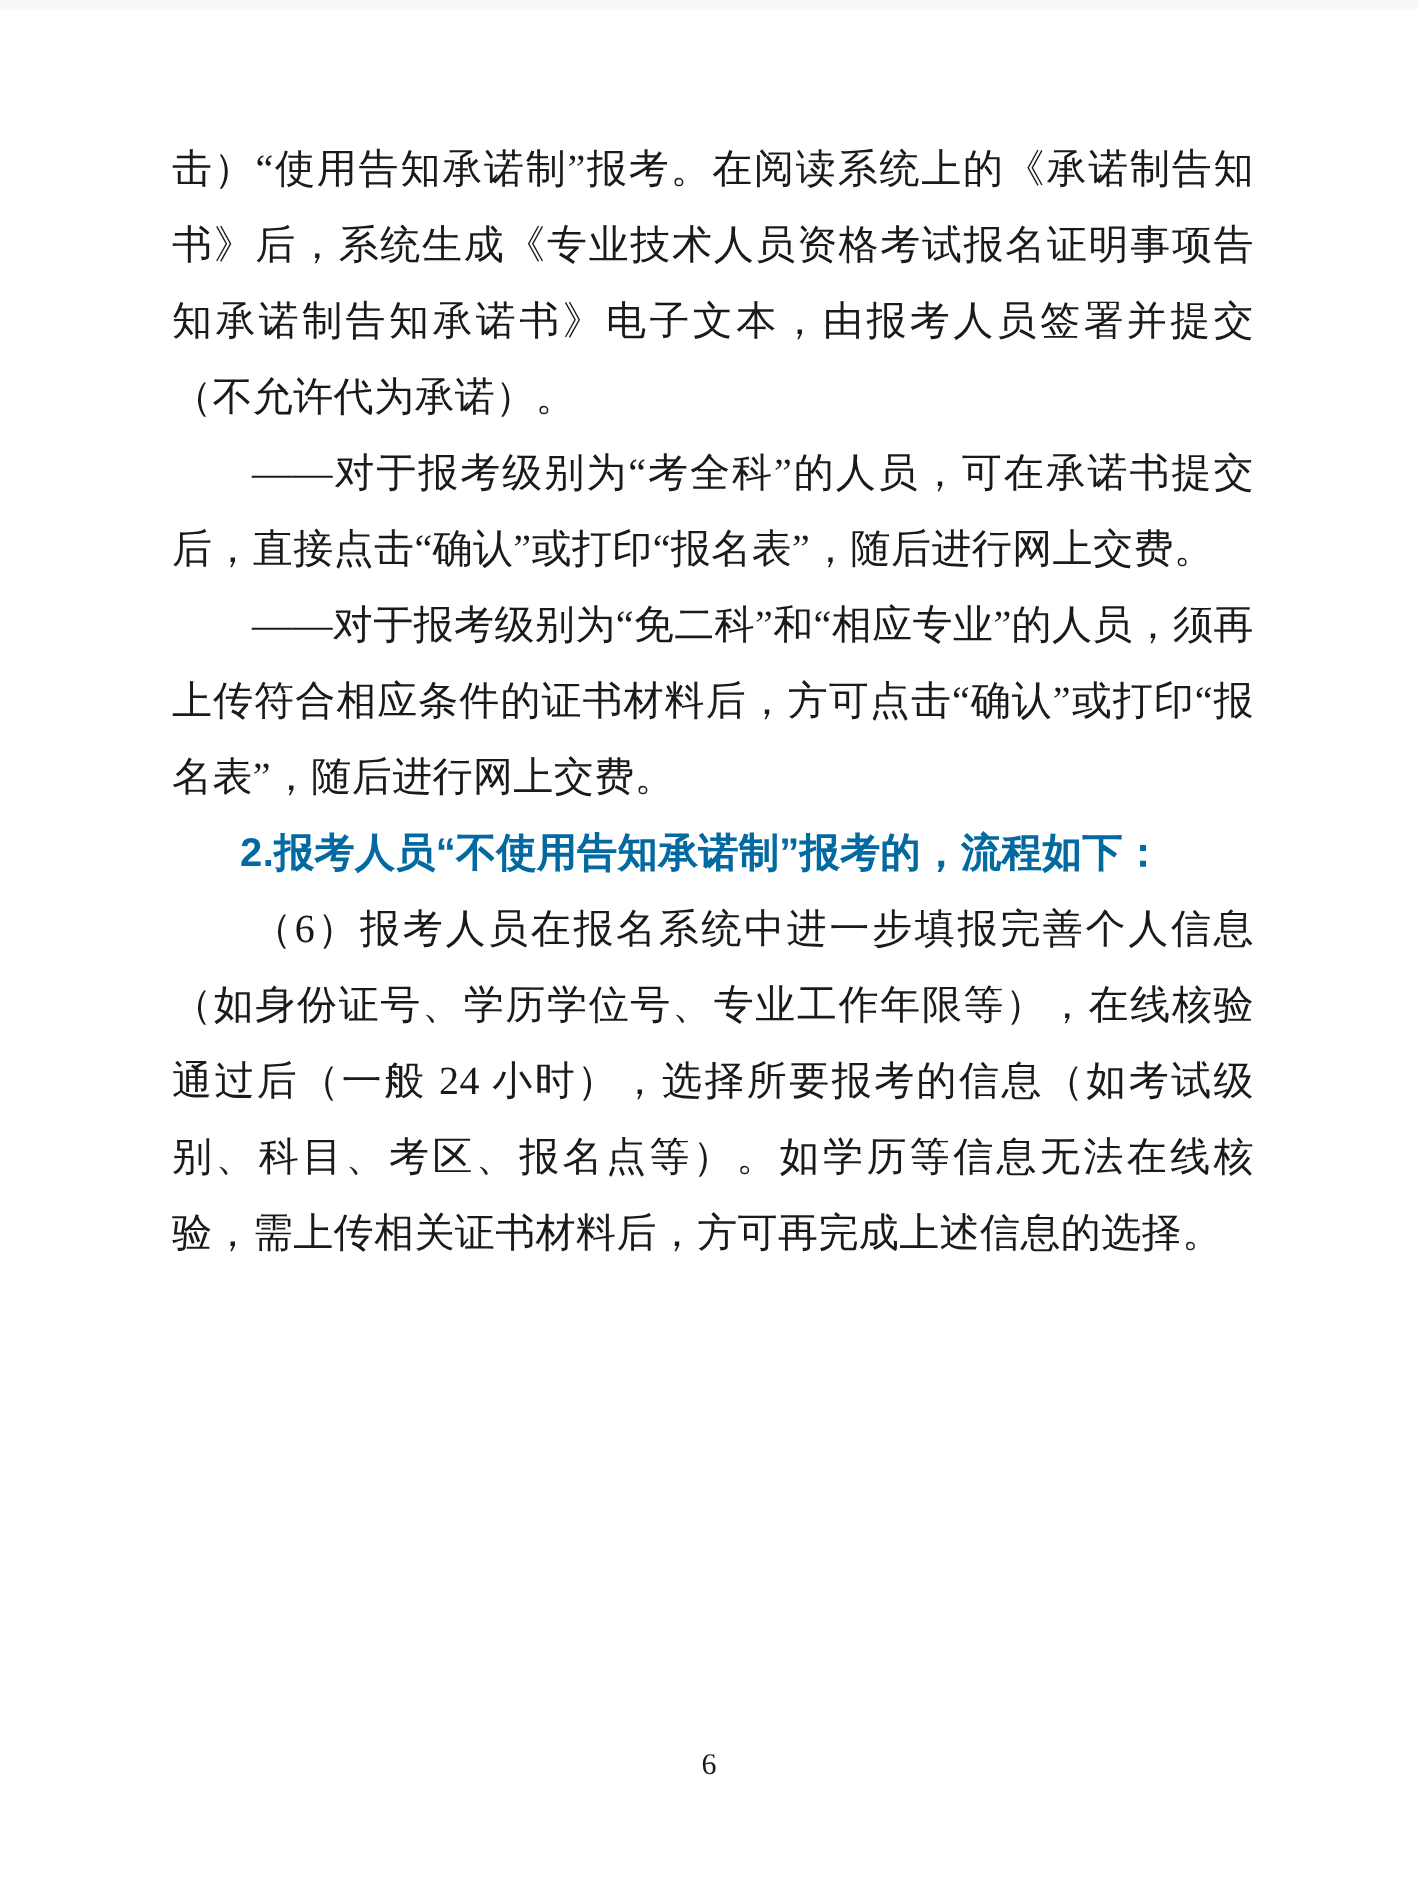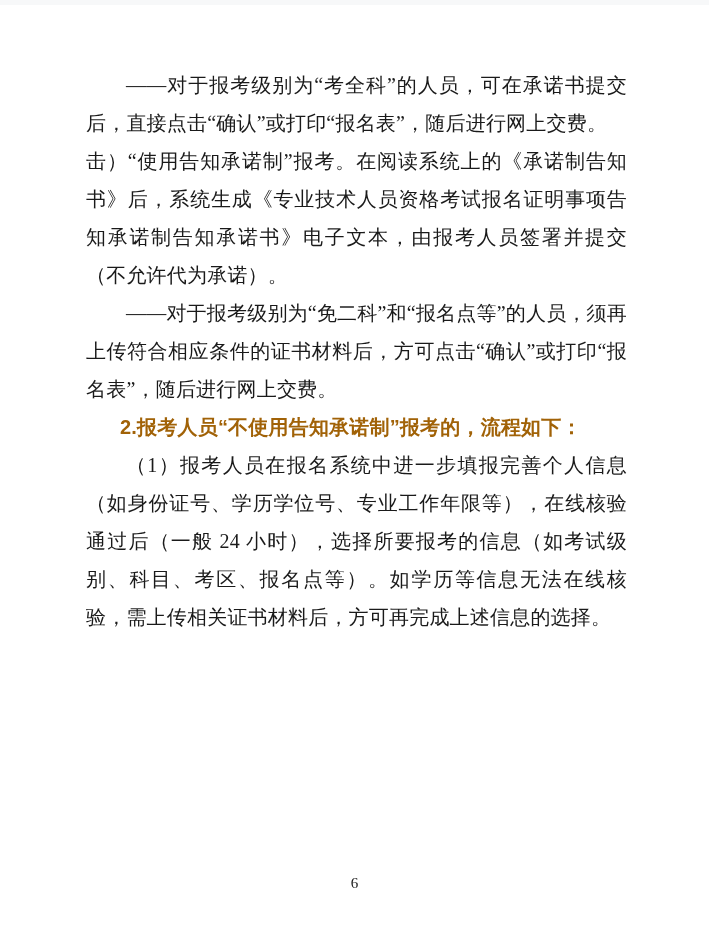--- a/index.html
+++ b/index.html
@@ -38,21 +38,21 @@
   .doc-body p {
     margin: 0;
     padding: 0;
   }
   .para.indent {
     text-indent: 2em;
   }
   .para.heading {
     font-family: "Liberation Sans", "DejaVu Sans", sans-serif;
     font-weight: bold;
-    color: #a16207;
+    color: #0369a1;
     text-indent: 1.7em;
   }
   .page-footer {
     position: absolute;
     top: 872px;
     left: 0;
     width: 709px;
     text-align: center;
     font-size: 15px;
     line-height: 22px;
@@ -60,21 +60,21 @@
     font-family: "Liberation Serif", "DejaVu Serif", serif;
   }
 </style>
 </head>
 <body>
 
 <div class="page">
   <div class="top-edge"></div>
 
   <div class="doc-body">
+    <p class="para">击）“使用告知承诺制”报考。在阅读系统上的《承诺制告知书》后，系统生成《专业技术人员资格考试报名证明事项告知承诺制告知承诺书》电子文本，由报考人员签署并提交（不允许代为承诺）。</p>
     <p class="para indent">——对于报考级别为“考全科”的人员，可在承诺书提交后，直接点击“确认”或打印“报名表”，随后进行网上交费。</p>
-    <p class="para">击）“使用告知承诺制”报考。在阅读系统上的《承诺制告知书》后，系统生成《专业技术人员资格考试报名证明事项告知承诺制告知承诺书》电子文本，由报考人员签署并提交（不允许代为承诺）。</p>
-    <p class="para indent">——对于报考级别为“免二科”和“报名点等”的人员，须再上传符合相应条件的证书材料后，方可点击“确认”或打印“报名表”，随后进行网上交费。</p>
+    <p class="para indent">——对于报考级别为“免二科”和“相应专业”的人员，须再上传符合相应条件的证书材料后，方可点击“确认”或打印“报名表”，随后进行网上交费。</p>
     <p class="para heading">2.报考人员“不使用告知承诺制”报考的，流程如下：</p>
-    <p class="para indent">（1）报考人员在报名系统中进一步填报完善个人信息（如身份证号、学历学位号、专业工作年限等），在线核验通过后（一般 24 小时），选择所要报考的信息（如考试级别、科目、考区、报名点等）。如学历等信息无法在线核验，需上传相关证书材料后，方可再完成上述信息的选择。</p>
+    <p class="para indent">（6）报考人员在报名系统中进一步填报完善个人信息（如身份证号、学历学位号、专业工作年限等），在线核验通过后（一般 24 小时），选择所要报考的信息（如考试级别、科目、考区、报名点等）。如学历等信息无法在线核验，需上传相关证书材料后，方可再完成上述信息的选择。</p>
   </div>
 
   <div class="page-footer">6</div>
 </div>
 
 </body></html>

